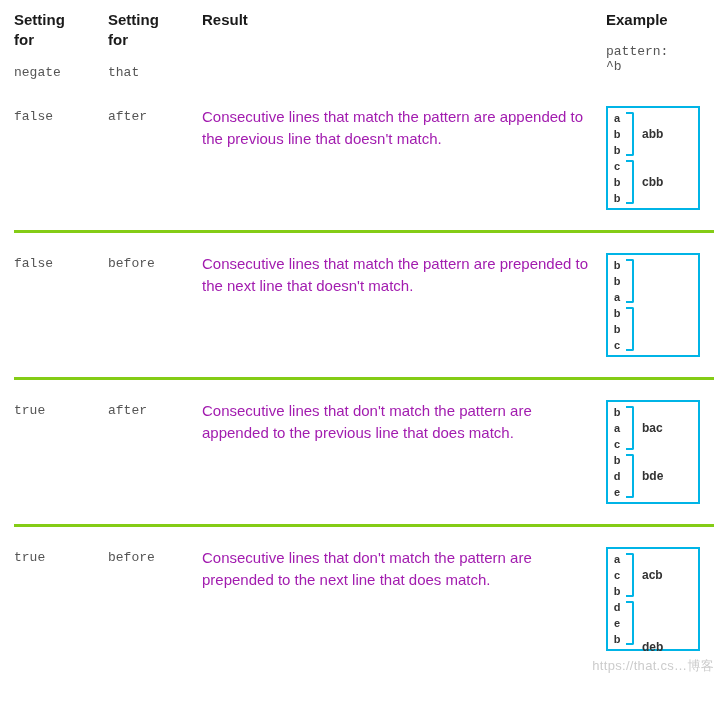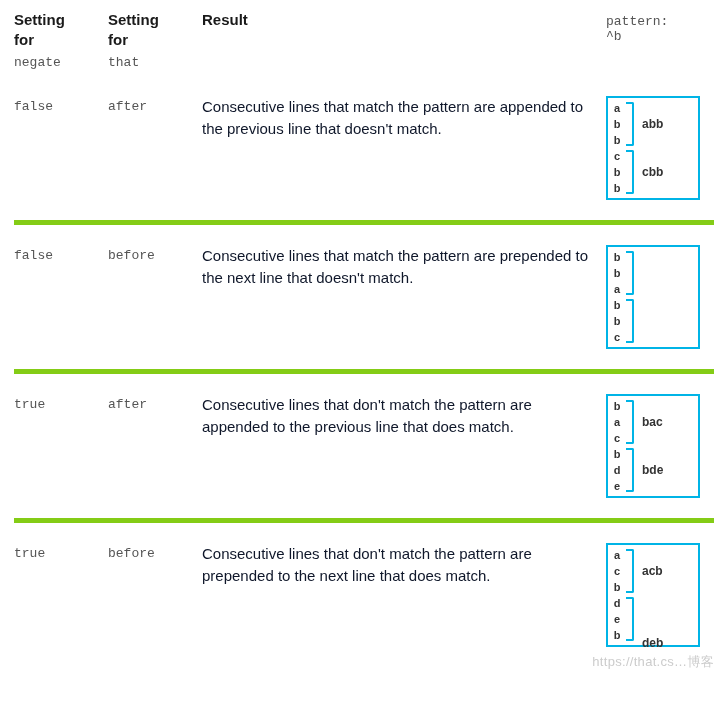--- a/index.html
+++ b/index.html
@@ -22,40 +22,40 @@
     .header-label {
       font-weight: 700;
       font-size: 15px;
       color: #1a1a1a;
       line-height: 1.35;
     }
     .sub-code {
       font-family: "Courier New", Courier, monospace;
       font-size: 13px;
       color: #555;
-      margin-top: 4px;
+      margin-top: 14px;
       display: block;
     }
     .data-row {
       display: flex;
       padding-top: 20px;
       padding-bottom: 20px;
-      border-bottom: 5px solid #84cc16;
+      border-bottom: 3px solid #84cc16;
       align-items: flex-start;
     }
     .data-row:last-child { border-bottom: none; }
     .code-val {
       font-family: "Courier New", Courier, monospace;
       font-size: 13px;
       color: #555;
     }
     .result-text {
       font-size: 15px;
       line-height: 1.5;
-      color: #0f172a;
+      color: #a21caf;
     }
     .diagram {
       border: 2px solid #00b4e6;
       display: flex;
       align-items: stretch;
       width: 94px;
       background: #fff;
     }
     .input-col {
       width: 18px;
@@ -116,20 +116,21 @@
   </div>
   <div class="col-match">
     <div class="header-label">Setting</div>
     <div class="header-label">for</div>
     <span class="sub-code">that</span>
   </div>
   <div class="col-result">
     <div class="header-label">Result</div>
   </div>
   <div class="col-example">
+    <div class="header-label">Example</div>
     <span class="sub-code">pattern:</span>
     <span class="sub-code" style="margin-top:0">^b</span>
   </div>
 </div>
 
 <div id="rows-container">
     <div class="data-row">
       <div class="col-negate"><span class="code-val">false</span></div>
       <div class="col-match"><span class="code-val">after</span></div>
       <div class="col-result">

